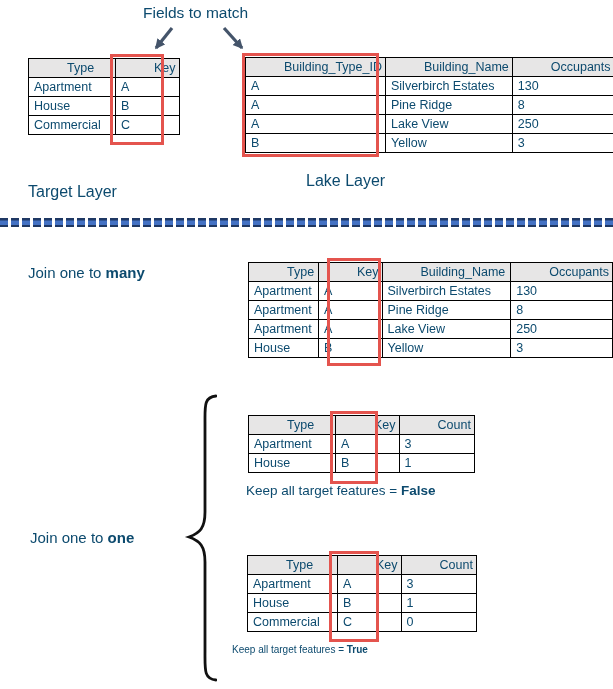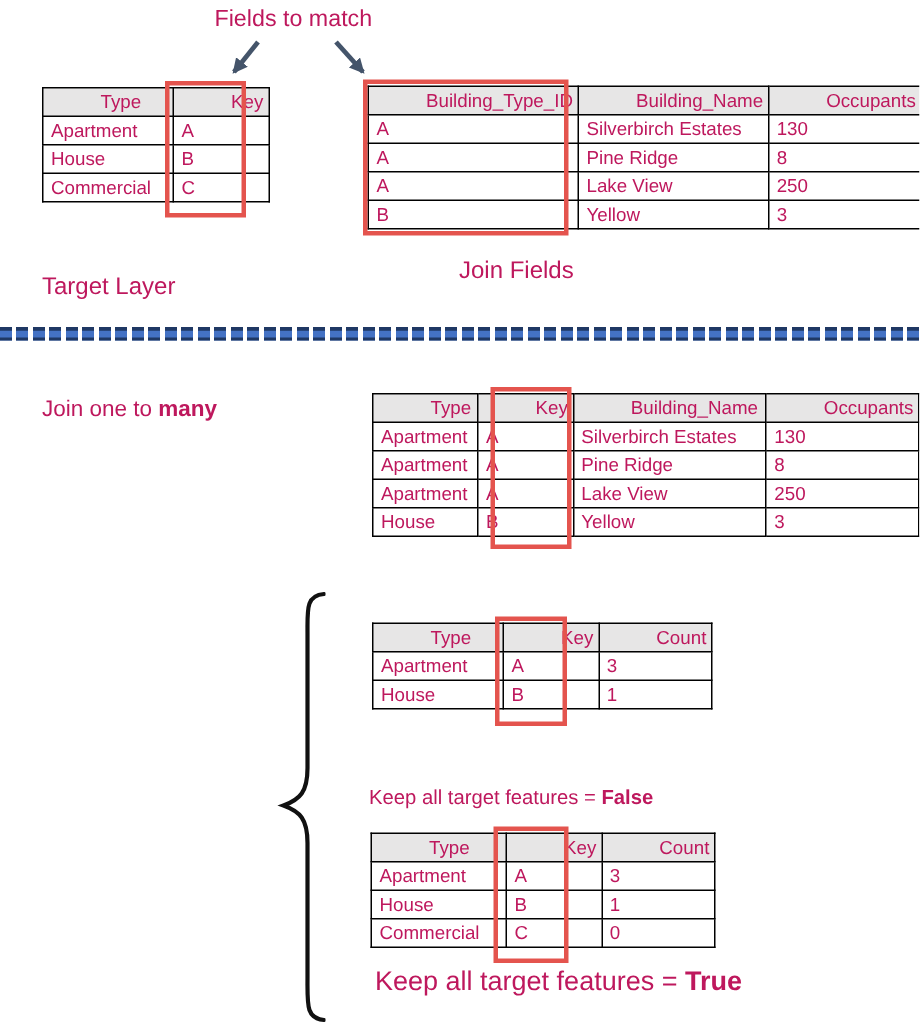--- a/index.html
+++ b/index.html
@@ -1,18 +1,18 @@
 <!DOCTYPE html>
 <html><head>
 <meta charset="utf-8">
 <style>
   html,body { margin:0; padding:0; background:#fff; }
   .canvas {
     position:relative; width:613px; height:689px; background:#ffffff;
-    font-family:"Liberation Sans", sans-serif; color:#be185d; overflow:hidden;
+    font-family:"Liberation Sans", sans-serif; color:#0c4a6e; overflow:hidden;
   }
   
   .dtable { position:absolute; border-collapse:collapse; table-layout:fixed; font-size:12.5px; }
   .dtable th, .dtable td {
     border:1px solid #000; height:18px; padding:0 3px 0 5px;
     font-weight:normal; text-align:left; white-space:nowrap;
   }
   .dtable th { background:#e7e6e6;padding-left:38px; }
   #target-table { left:28px;  top:58px;  }
   #join-table   { left:245px; top:57px;border-radius:17px;  }
@@ -26,22 +26,22 @@
   #otm-redbox    { left:327px; top:258px; width:48px;  height:102px; }
   #false-redbox  { left:330px; top:411px; width:42px;  height:67px;  }
   #true-redbox   { left:329px; top:551px; width:44px;  height:85px;  }
   
   .lbl { position:absolute; white-space:nowrap; }
   #fields-title  { left:143px; top:4px;   font-size:15.5px; }
   #target-label  { left:28px;  top:183px; font-size:16px; }
   #join-label    { left:306px; top:172px; font-size:16px; }
   #otm-label     { left:28px;  top:264px; font-size:15px; }
   #oto-label     { left:30px;  top:529px; font-size:15px; }
-  #false-caption { left:246px; top:483px; font-size:13.5px;margin-top:41px; }
-  #true-caption  { left:250px; top:644px; font-size:18px; }
+  #false-caption { left:246px; top:483px; font-size:13.5px; }
+  #true-caption  { left:232px; top:644px; font-size:10px; }
   .b { font-weight:bold; }
   
   #divider {
     position:absolute; left:0; top:218px; width:613px; height:9px;
     background-image:
       repeating-linear-gradient(90deg,#1f3864 0 8px,transparent 8px 11px),
       repeating-linear-gradient(90deg,#1f3864 0 8px,transparent 8px 11px),
       repeating-linear-gradient(90deg,#4472c4 0 8px,transparent 8px 11px);
     background-size:100% 2.5px, 100% 2.5px, 100% 100%;
     background-position:0 0, 0 100%, 0 0;
@@ -127,21 +127,21 @@
           <td>250</td>
         </tr>
         <tr>
           <td>B</td>
           <td>Yellow</td>
           <td>3</td>
         </tr>
       </tbody>
     </table>
   <div class="redbox" id="join-redbox"></div>
-  <div class="lbl" id="join-label">Join Fields</div>
+  <div class="lbl" id="join-label">Lake Layer</div>
 
   <div id="divider"></div>
 
   <div class="lbl" id="otm-label"><span>Join one to </span><span class="b">many</span></div>
   <table class="dtable" id="otm-table">
       <colgroup>
         <col style="width: 82px;">
         <col style="width: 40px;">
         <col style="width: 155px;">
         <col style="width: 75px;">
@@ -176,20 +176,21 @@
         <tr>
           <td>House</td>
           <td>B</td>
           <td>Yellow</td>
           <td>3</td>
         </tr>
       </tbody>
     </table>
   <div class="redbox" id="otm-redbox"></div>
 
+  <div class="lbl" id="oto-label"><span>Join one to </span><span class="b">one</span></div>
 
   <svg id="brace" viewBox="0 0 34 288">
     <path d="M 33 2 C 21 3 22 12 22 28 L 22 118 C 22 134 17 139 6 143 C 17 147 22 152 22 168 L 22 258 C 22 276 21 285 33 286" fill="none" stroke="#111111" stroke-width="2.8" stroke-linecap="round"></path>
   </svg>
 
   <table class="dtable" id="false-table">
       <colgroup>
         <col style="width: 87px;">
         <col style="width: 33px;">
         <col style="width: 46px;">

